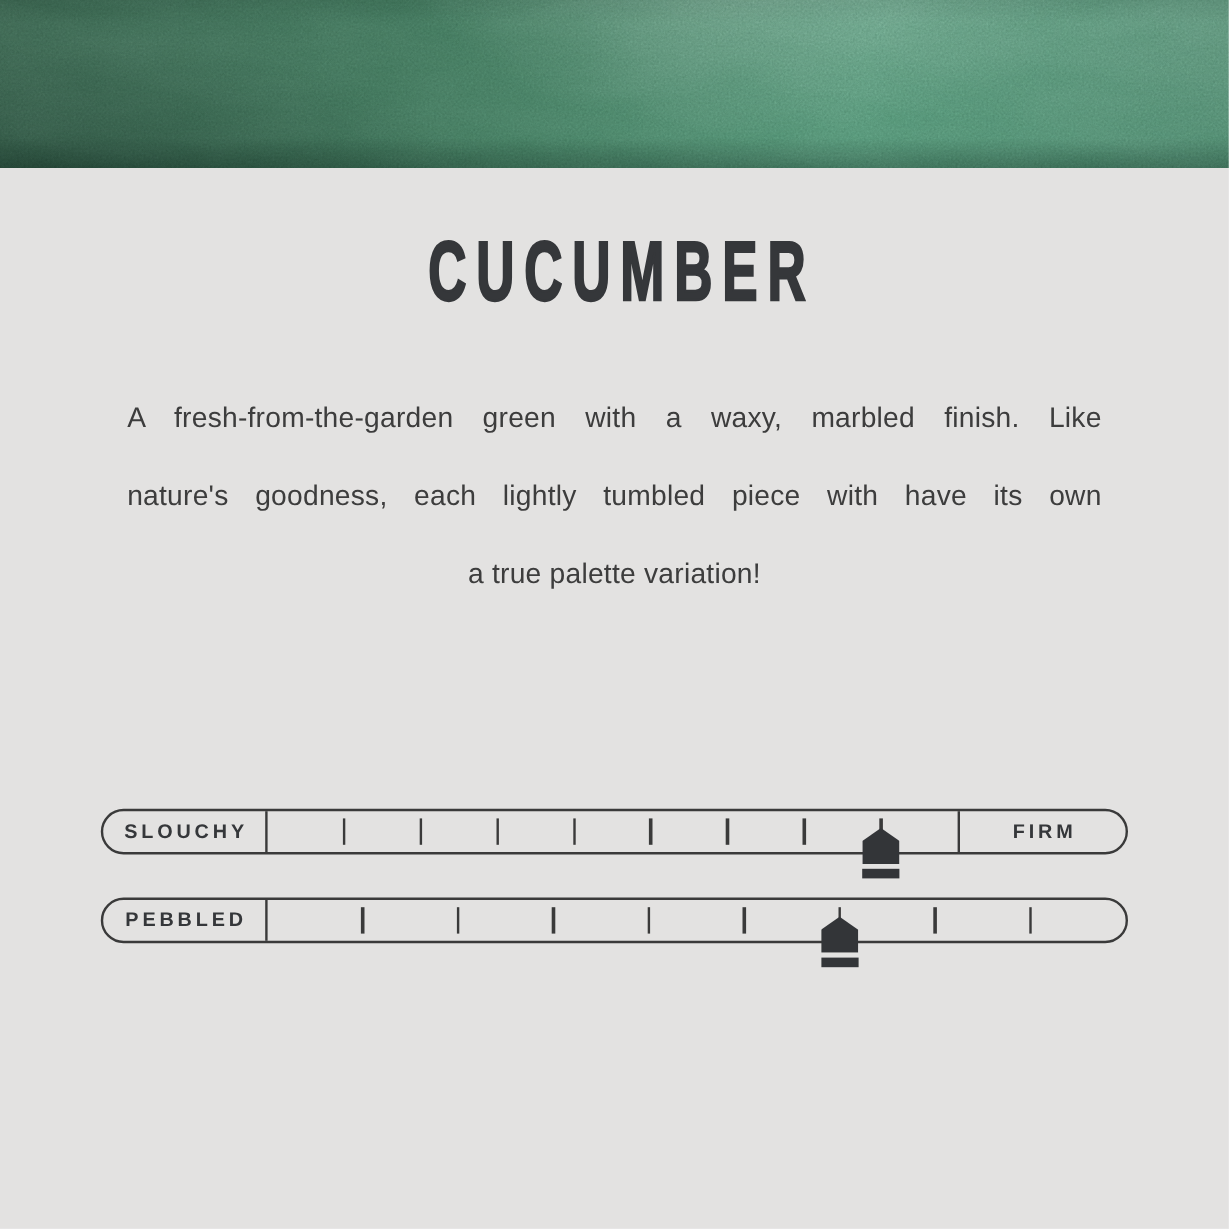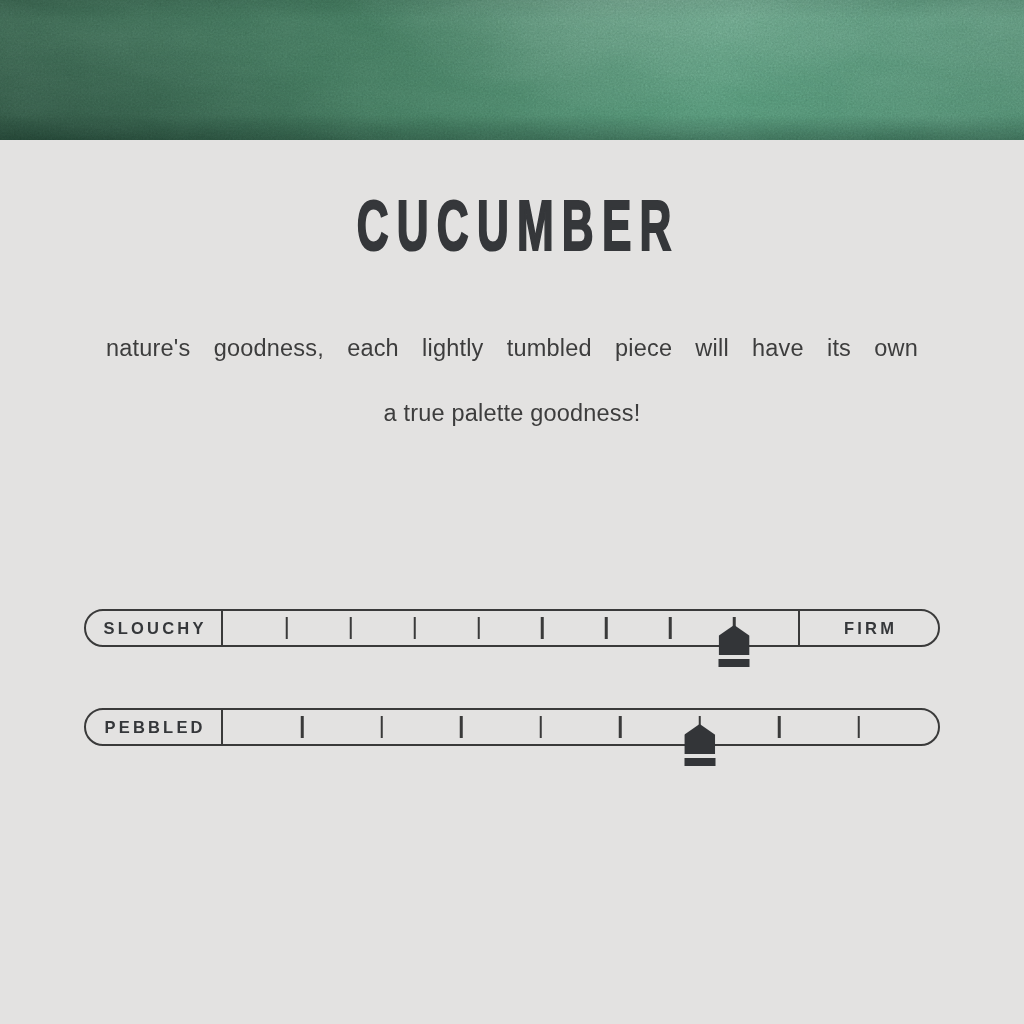--- a/index.html
+++ b/index.html
@@ -56,21 +56,21 @@
     letter-spacing: 0.2px;
     color: #3d3d3d;
     text-align: justify;
     text-align-last: justify;
     white-space: nowrap;
   }
   .para-line.centered { text-align: center; text-align-last: center; white-space: normal; }
 
   
   .sliders { width: 856px; margin: 163px auto 0; }
-  .slider-row { position: relative; margin-bottom: 61px; }
+  .slider-row { position: relative; margin-bottom: 36px; }
   .slider-row:last-child { margin-bottom: 16px; }
   .slider-pill {
     display: flex;
     width: 856px; height: 38px;
     border: 2.5px solid var(--ink);
     border-radius: 19px;
     background: transparent;
   }
   .sec-left {
     width: 137px; flex: 0 0 auto;
@@ -130,22 +130,23 @@
       <rect width="1024" height="140" filter="url(#marble)" opacity="0.22" style="mix-blend-mode:soft-light"></rect>
       <rect width="1024" height="140" filter="url(#grain)" opacity="0.38" style="mix-blend-mode:multiply"></rect>
     </svg>
   </div>
 
   <div class="title-wrap">
     <h1 class="title">CUCUMBER</h1>
   </div>
 
   <div class="paragraph">
-    <div class="para-line">nature's goodness, each lightly tumbled piece will have its own</div>
-    <div class="para-line centered">a true palette goodness!</div>
+    <div class="para-line">A fresh-from-the-garden green with a waxy, marbled finish. Like</div>
+    <div class="para-line">nature's goodness, each lightly tumbled piece with have its own</div>
+    <div class="para-line centered">a true palette variation!</div>
   </div>
 
   <div class="sliders">
 
     <div class="slider-row">
       <div class="slider-pill">
         <div class="sec-left">
           <span class="slider-label">SLOUCHY</span>
         </div>
         <div class="track">

